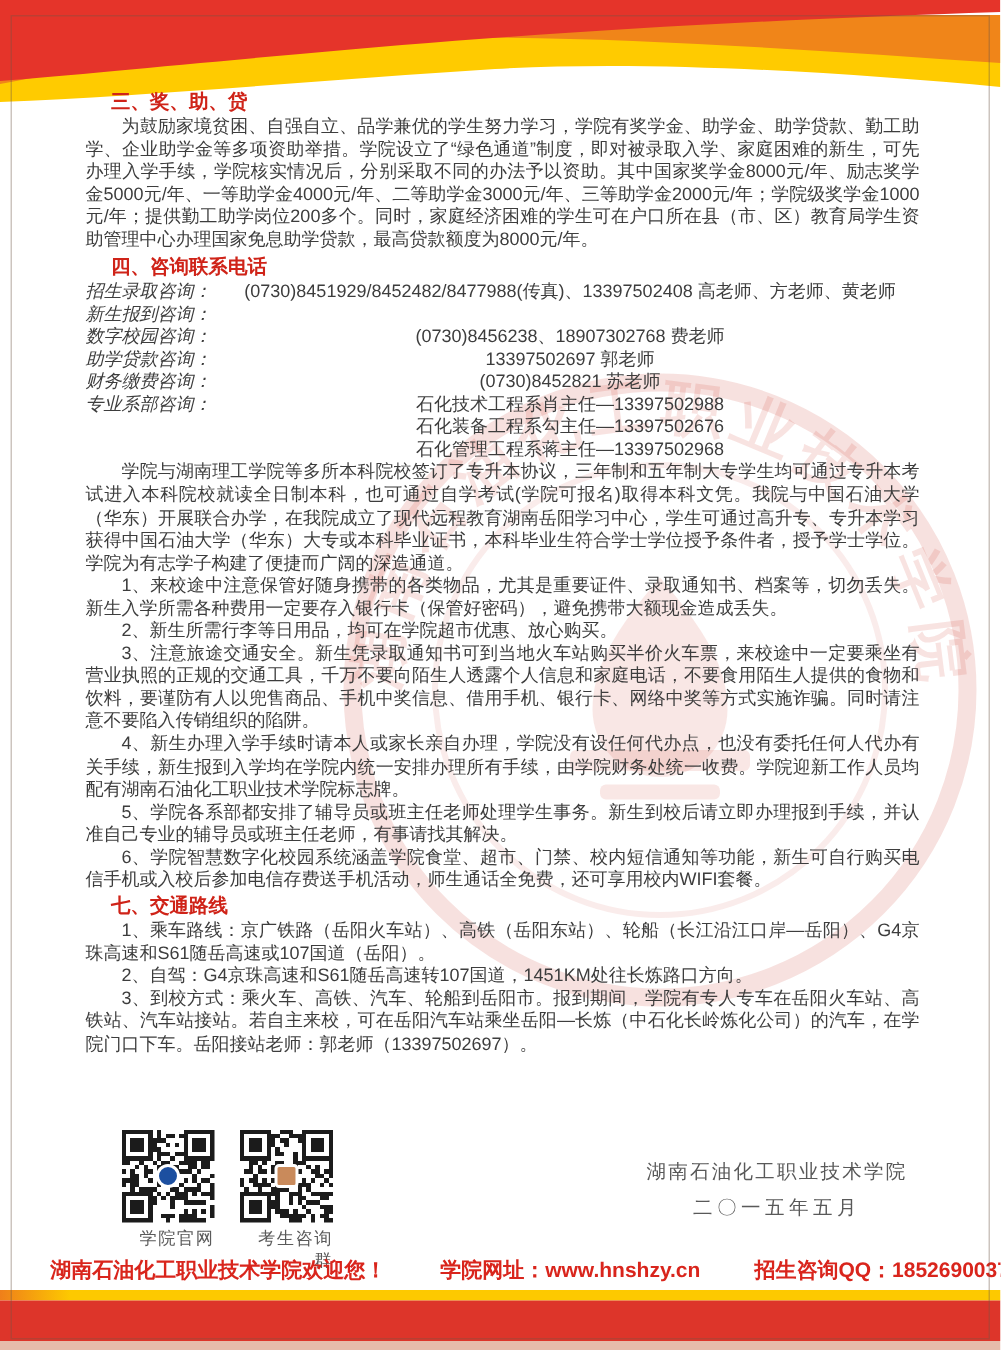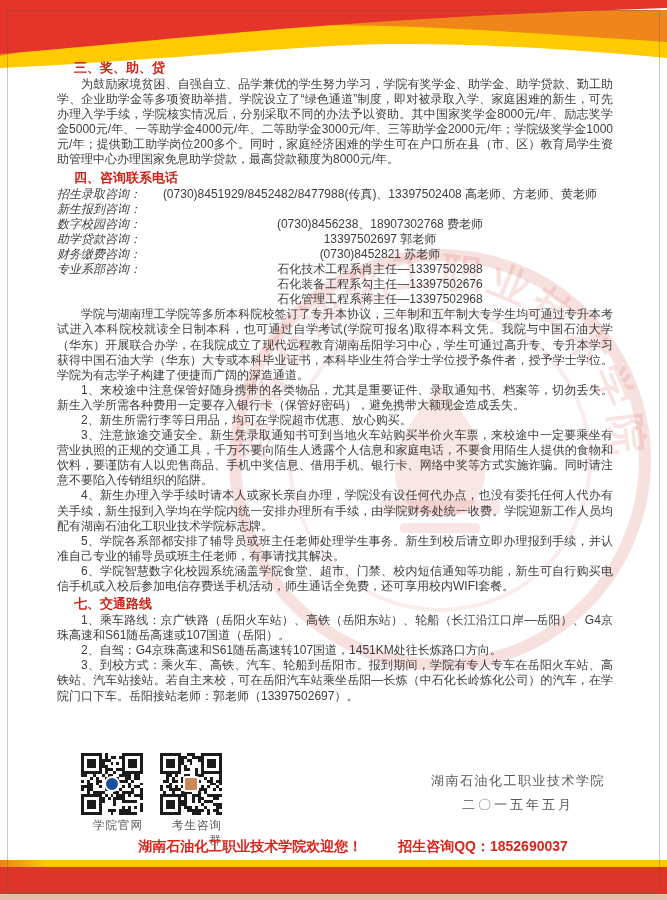--- a/index.html
+++ b/index.html
@@ -443,19 +443,20 @@
     <figcaption class="qr-caption">考生咨询群</figcaption>
   </figure>
 
   <div class="org-block">
     <div class="org-name">湖南石油化工职业技术学院</div>
     <div class="org-date">二〇一五年五月</div>
   </div>
 
   <div class="welcome-line">
     <span>湖南石油化工职业技术学院欢迎您！</span>
+    <span>学院网址：www.hnshzy.cn</span>
     <span>招生咨询QQ：1852690037</span>
   </div>
   <div class="yellow-strip"></div>
   <div class="red-bar"></div>
   <div class="bottom-edge"></div>
 
 </div>
 
 </body></html>

